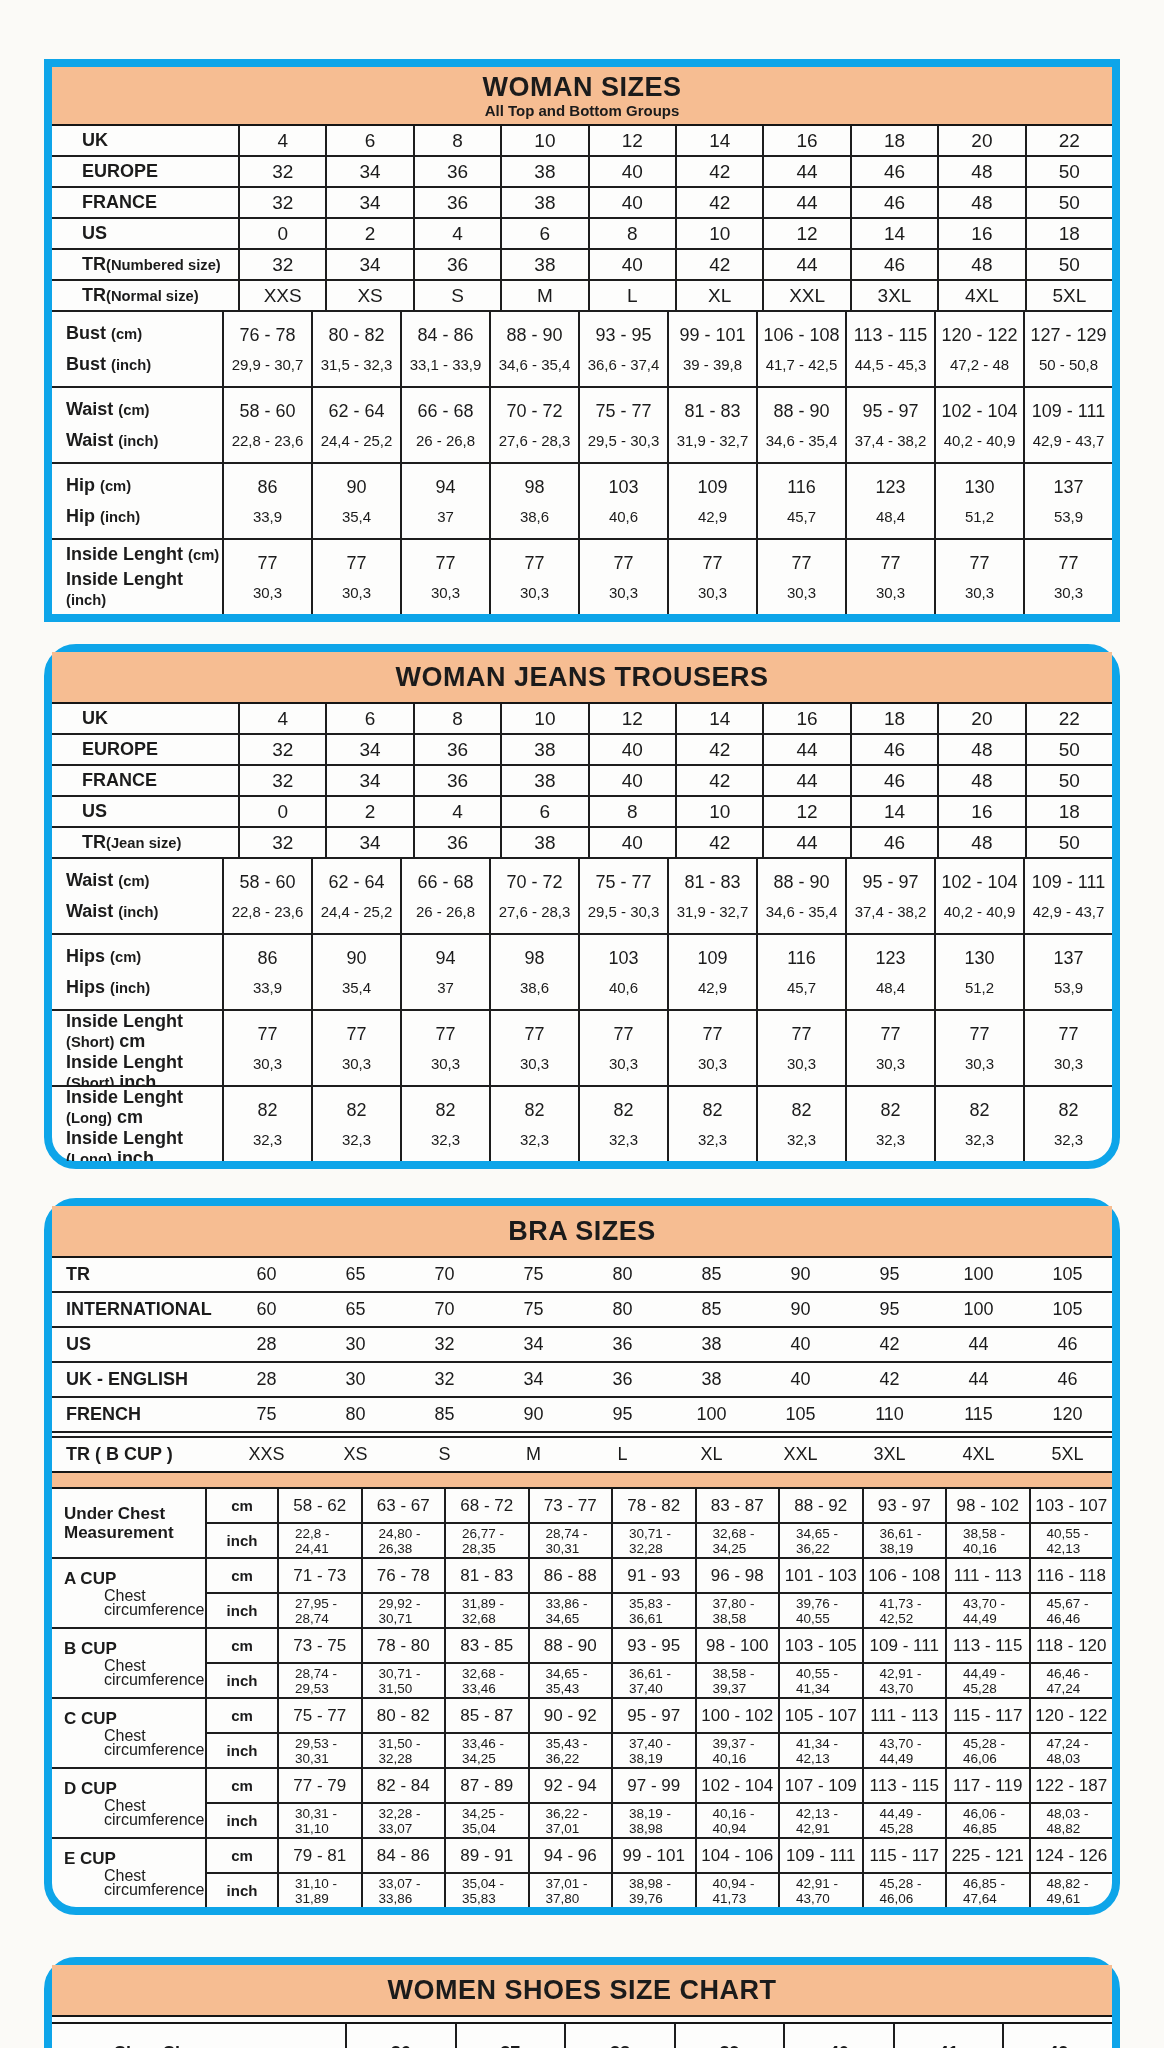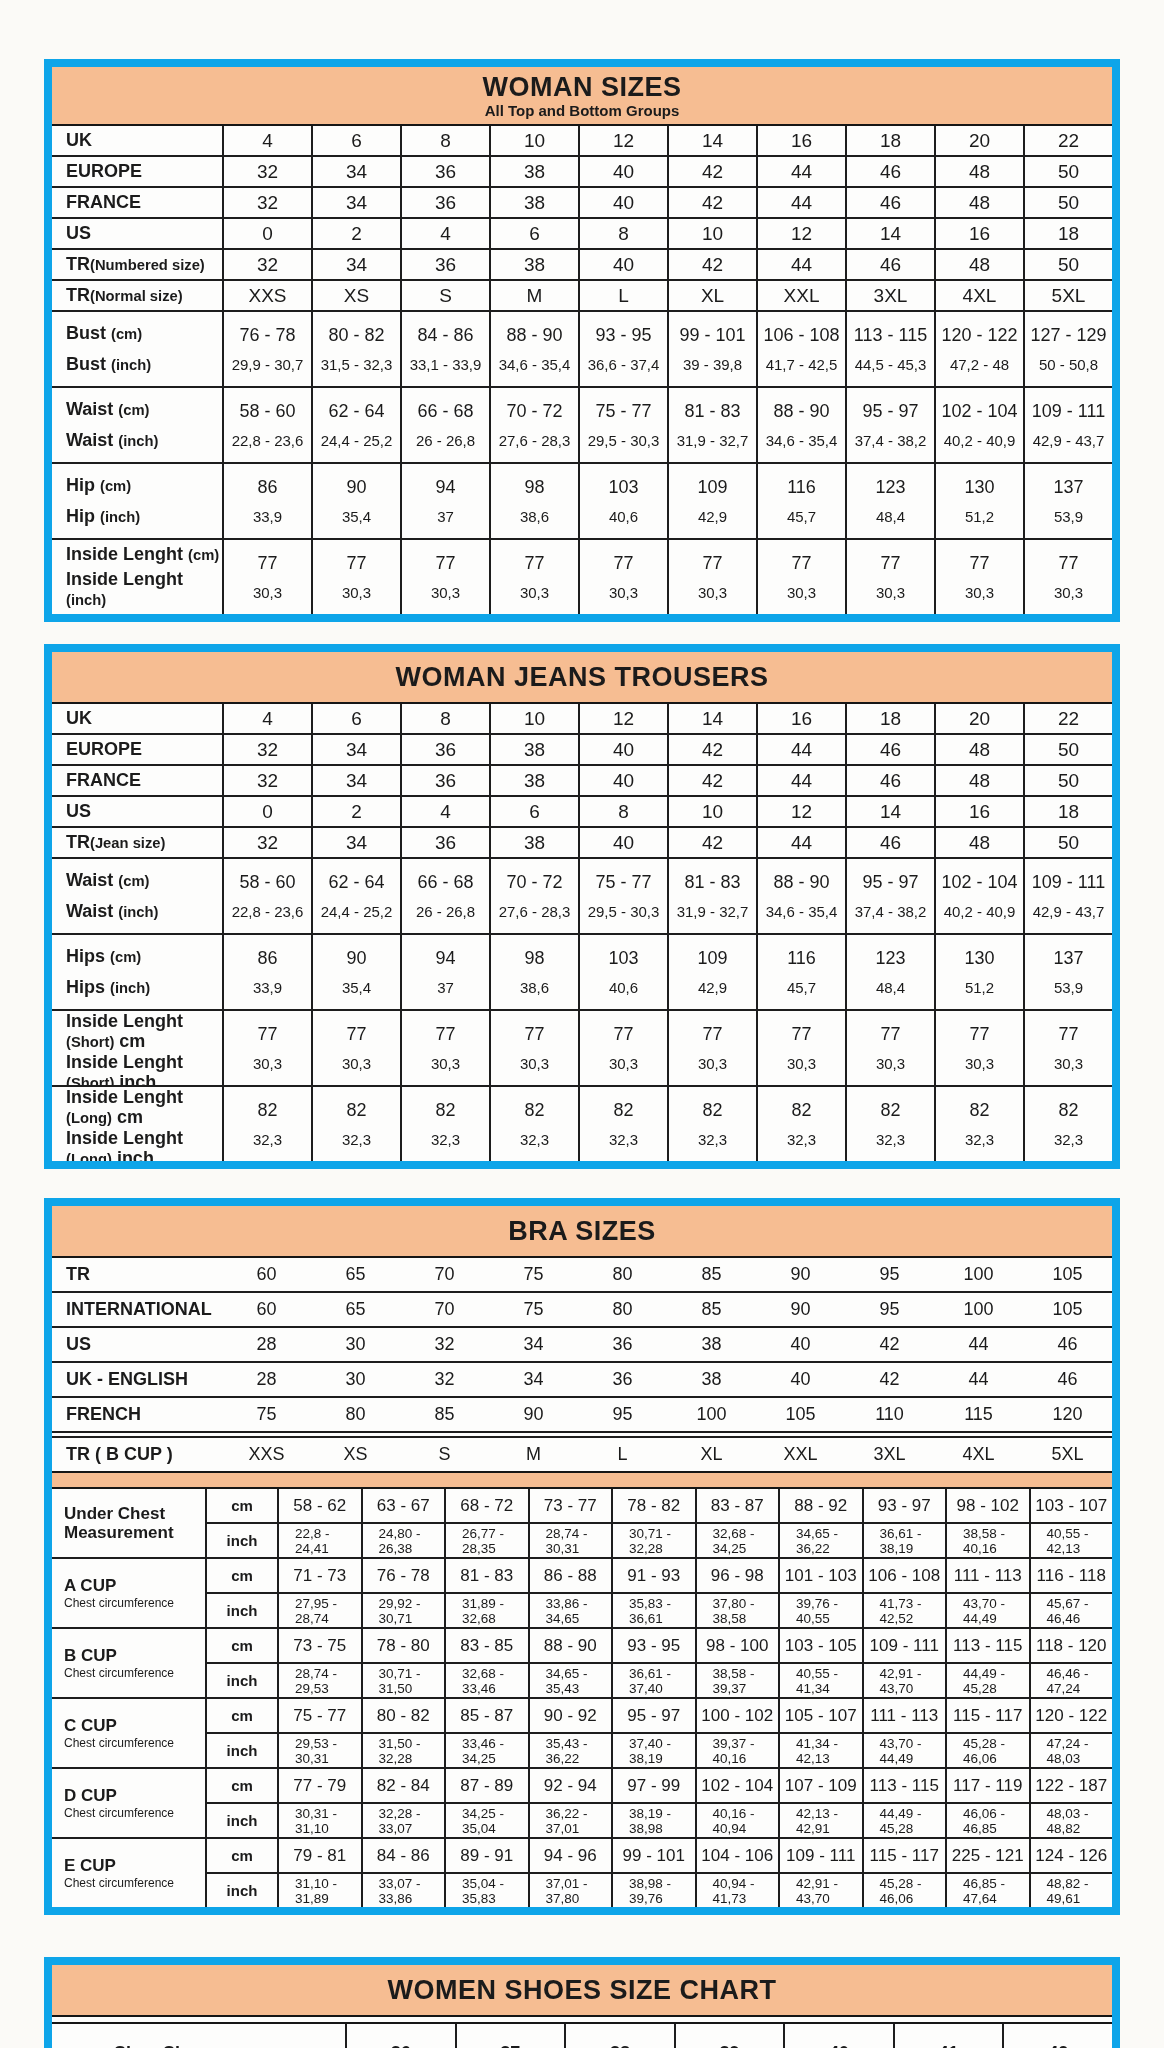--- a/index.html
+++ b/index.html
@@ -8,38 +8,38 @@
     background:#fbfaf7;
     font-family:"Liberation Sans","DejaVu Sans",sans-serif;
     color:#1b1b1b;
     -webkit-font-smoothing:antialiased;
   }
   .page{padding:59px 44px 0;}
   .tbl{
     border:8px solid #0ea5e9;
     background:#fdfdfc;
   }
-  .tbl+.tbl{margin-top:22px;}
+  .tbl+.tbl{margin-top:22px;border-radius:32px;}
   .tbl.bra{margin-top:29px;}
   .tbl.shoes{margin-top:42px;}
 
   
   .thead{
     background:#f6bd92;
     border-bottom:2px solid #161616;
     display:flex;flex-direction:column;align-items:center;justify-content:center;
     text-align:center;
   }
   .thead.two{height:57px;}
   .thead.one{height:50px;}
   .ttl{font-size:27px;font-weight:bold;letter-spacing:.5px;line-height:29px;}
   .sub{font-size:15px;font-weight:bold;line-height:17px;}
 
   
-  .srow{display:grid;grid-template-columns:170px repeat(10,1fr);height:29px;border-bottom:2px solid #1d1d1d;}
+  .srow{display:grid;grid-template-columns:170px repeat(10,1fr);height:29px;border-bottom:2px solid #1d1d1d;padding-left:16px;}
   .drow{display:grid;grid-template-columns:170px repeat(10,1fr);height:74px;border-bottom:2px solid #1d1d1d;}
   .tbody > :last-child{border-bottom:none;}
   .cell{display:flex;align-items:center;justify-content:center;overflow:hidden;}
   .srow .cell+.cell,.drow .cell+.cell{border-left:2px solid #1d1d1d;}
   .lbl{justify-content:flex-start;padding-left:14px;font-weight:bold;font-size:18px;}
   .note{font-size:.82em;font-weight:bold;}
   .val{font-size:19px;}
   .dlbl{flex-direction:column;align-items:flex-start;justify-content:space-evenly;}
   .dlbl div{line-height:20px;}
   .dval{flex-direction:column;justify-content:space-evenly;padding:2px 1px;}
@@ -54,21 +54,21 @@
   .bval{display:flex;align-items:center;justify-content:center;font-size:18px;}
 
   .strip{height:14px;background:#f6bd92;border-top:2px solid #161616;border-bottom:2px solid #161616;}
 
   
   .mblock{display:flex;border-bottom:2px solid #1d1d1d;}
   .mwrap > :last-child{border-bottom:none;}
   .mlabel{width:155px;flex:0 0 155px;border-right:2px solid #1d1d1d;
     display:flex;flex-direction:column;justify-content:center;padding-left:12px;box-sizing:border-box;}
   .ml1{font-weight:bold;font-size:17px;line-height:19px;}
-  .ml2{font-size:12px;line-height:14px;margin-top:1px;}
+  .ml2{font-size:16px;line-height:14px;margin-top:1px;margin-left:40px;}
   .mrows{flex:1;display:flex;flex-direction:column;}
   .mrow{display:grid;grid-template-columns:70px repeat(10,1fr);height:33px;border-bottom:2px solid #1d1d1d;}
   .mrow:last-child{border-bottom:none;}
   .mrow .cell+.cell{border-left:2px solid #1d1d1d;}
   .munit{font-weight:bold;font-size:15px;}
   .mval{font-size:17px;}
   .mrow.inch .mval{font-size:13.5px;padding-left:16px;}
 
   
   .sgap{height:5px;border-bottom:2px solid #161616;background:#fdfdfc;}

